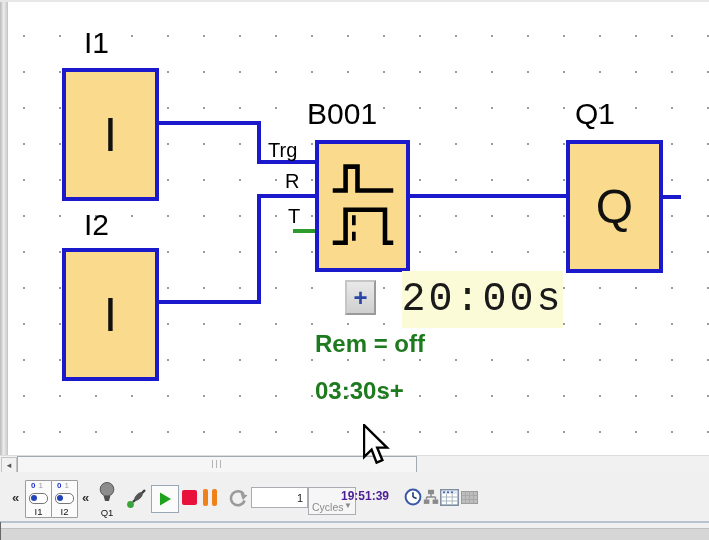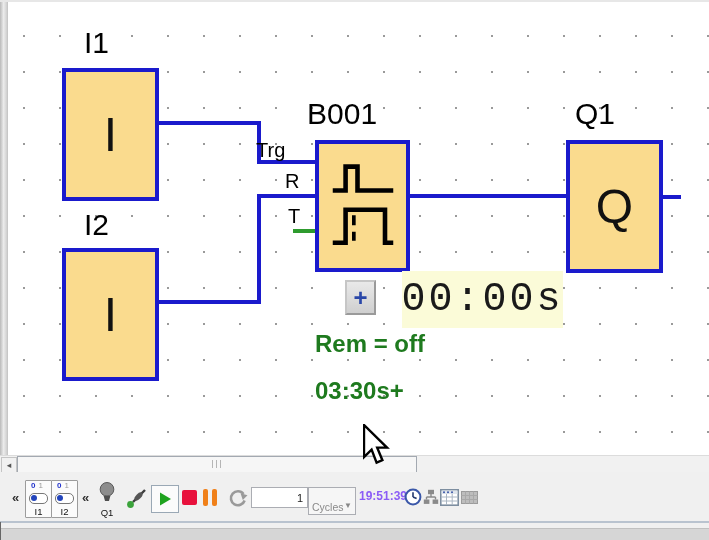--- a/index.html
+++ b/index.html
@@ -53,21 +53,21 @@
   #playbtn{left:151px;top:485px;width:26px;height:26px;background:#fbfbfb;border:1px solid #9aa8b5;
     display:flex;align-items:center;justify-content:center}
   #stopbtn{left:182px;top:490px;width:15px;height:15px;background:#E8113C;border-radius:2px}
   .pausebar{position:absolute;top:489px;width:5px;height:17px;background:#F08019;border-radius:2px}
   #cycles-input{left:251px;top:487px;width:57px;height:21px;border:1px solid #abadb3;background:#fff;
     font-family:"Liberation Sans",sans-serif;font-size:11px;color:#222;text-align:right;padding:0 4px;box-sizing:border-box}
   #cycles-dd{left:308px;top:487px;width:48px;height:21px;border:1px solid #abadb3;background:#f6f6f6;
     display:flex;align-items:flex-start;justify-content:space-between;padding:13px 3px;box-sizing:border-box}
   #cycles-dd .ddtext{font-size:10.5px;color:#8a8a8a}
   #cycles-dd .ddchev{font-size:8px;color:#888}
-  #sim-time{left:359px;top:490px;font-size:12px;font-weight:700;color:#8b5cf6;line-height:1}
+  #sim-time{left:341px;top:490px;font-size:12px;font-weight:700;color:#4c1d95;line-height:1}
 </style>
 </head>
 <body>
 
 <div class="abs" id="topline"></div>
 <div class="abs" id="leftstrip"></div>
 <div class="abs" id="dotgrid"></div>
 
 <div class="abs wire" style="left:151px;top:121px;width:110px;height:4px"></div>
 <div class="abs wire" style="left:257px;top:121px;width:4px;height:43px"></div>
@@ -83,40 +83,40 @@
 <div class="abs lblock" style="left:62px;top:68px;width:89px;height:125px">
   <span class="block-letter">I</span>
 </div>
 
 <div class="abs block-label" style="left:84px;top:210px">I2</div>
 <div class="abs lblock" style="left:62px;top:248px;width:89px;height:125px">
   <span class="block-letter">I</span>
 </div>
 
 <div class="abs block-label" style="left:307px;top:99px">B001</div>
-<div class="abs pin-label" style="left:256px;top:140px">Trg</div>
+<div class="abs pin-label" style="left:268px;top:140px">Trg</div>
 <div class="abs pin-label" style="left:285px;top:171px">R</div>
 <div class="abs pin-label" style="left:288px;top:206px">T</div>
 <div class="abs lblock" style="left:315px;top:140px;width:87px;height:124px">
   <svg width="66" height="92" viewBox="0 0 72 96">
     <path d="M3,31 H17 V5 H30 V31 H69" fill="none" stroke="#000" stroke-width="5"></path>
     <path d="M3,88 H17 V52 H60 V88 H69" fill="none" stroke="#000" stroke-width="5"></path>
     <path d="M26,58 V69 M26,76 V86" fill="none" stroke="#000" stroke-width="4"></path>
   </svg>
 </div>
 
 <div class="abs block-label" style="left:575px;top:99px">Q1</div>
 <div class="abs lblock" style="left:566px;top:140px;width:89px;height:125px">
   <span class="block-letter">Q</span>
 </div>
 
 <div class="abs" id="plusbtn">
   <span>+</span>
 </div>
-<div class="abs" id="timerbox">00:00s</div>
+<div class="abs" id="timerbox">20:00s</div>
 <div class="abs note-green" style="left:315px;top:332px">Rem = off</div>
 <div class="abs note-green" style="left:315px;top:379px">03:30s+</div>
 
 <div class="abs" id="hscroll"></div>
 <div class="abs" id="hscroll-btn">
   <span>◂</span>
 </div>
 <div class="abs" id="hscroll-thumb">
   <span class="grip" style="left:194px"></span>
   <span class="grip" style="left:198px"></span>

